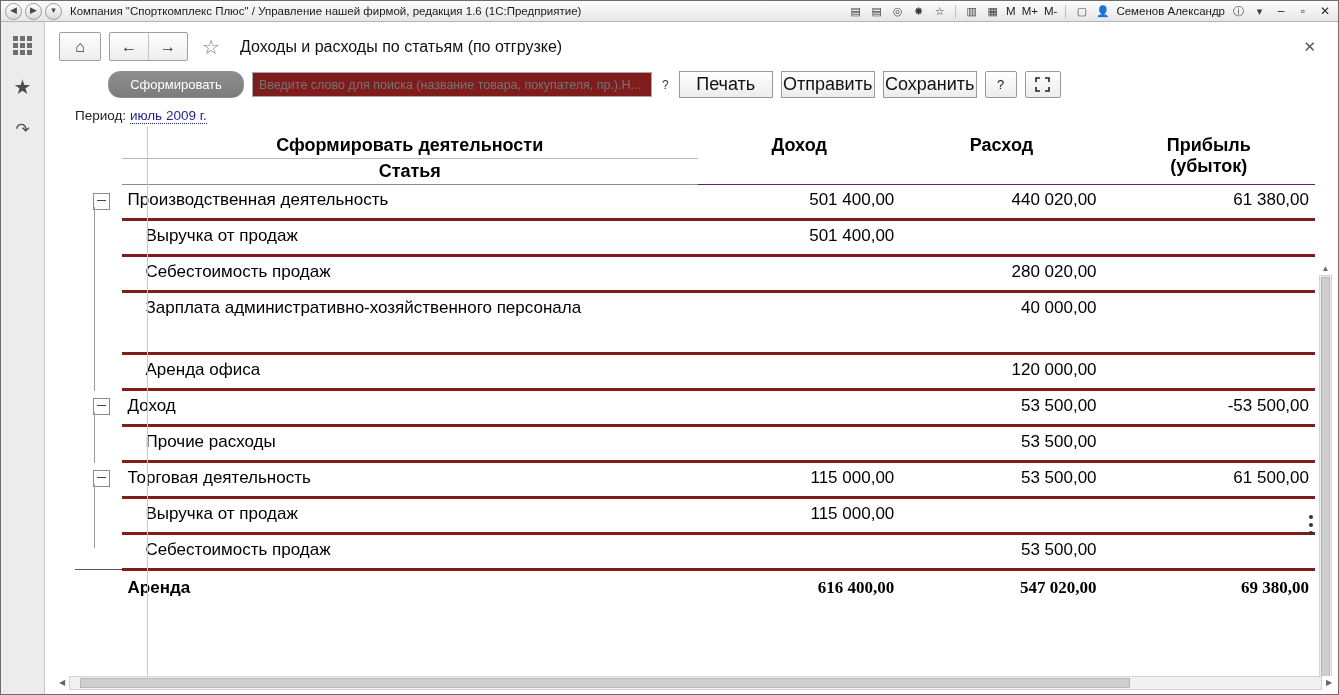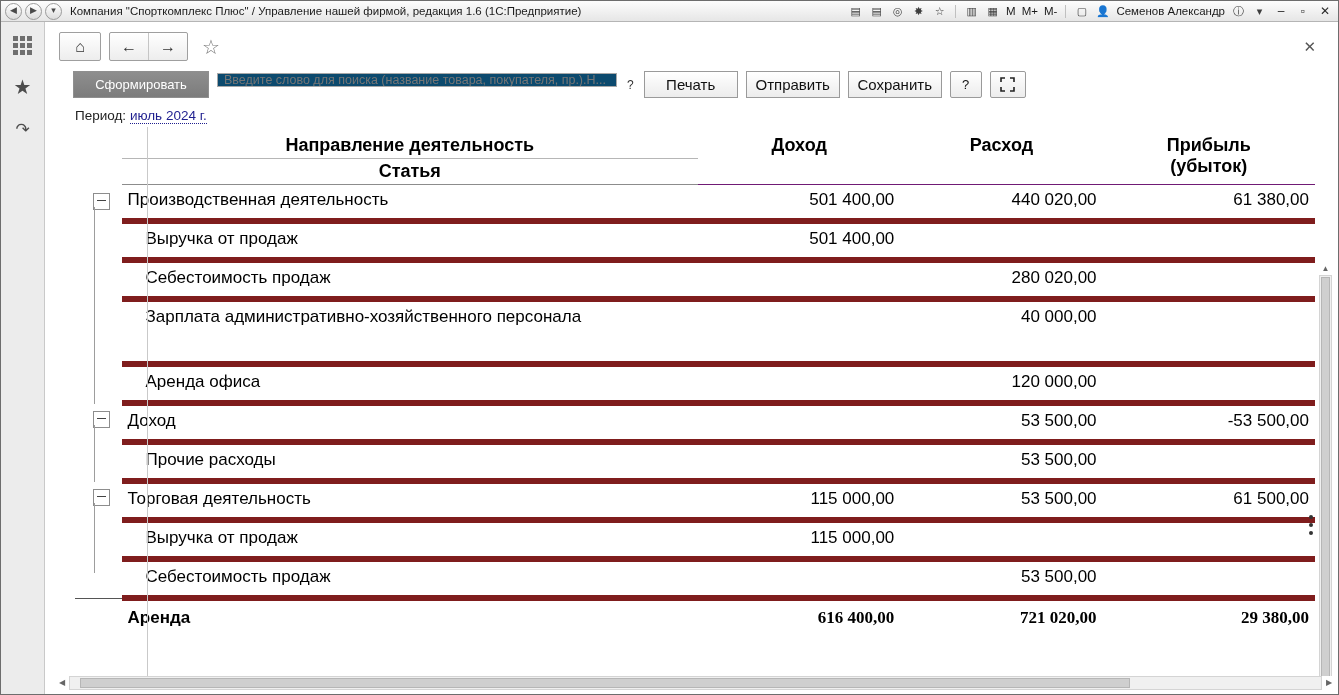--- a/index.html
+++ b/index.html
@@ -191,51 +191,52 @@
     gap: 8px;
     padding: 6px 10px 4px 28px;
   }
   .btn-primary {
     height: 25px;
     min-width: 134px;
     border: 1px solid #8f8f8f;
     background: linear-gradient(#8e8e8e, #7c7c7c);
     color: #ffffff;
     font-size: 13px;
-    border-radius: 0;
+    border-radius: 12px;
     display: inline-flex;
     align-items: center;
     justify-content: center;
+    margin-left: 35px;
   }
   .search-wrap {
     position: relative;
     height: 25px;
   }
   .search-input {
     width: 400px;
-    height: 14px;
+    height: 25px;
     box-sizing: border-box;
     border: 1px solid #a8a8a8;
-    background: #0c4a6e;
+    background: #7f1d1d;
     font-size: 12.5px;
     color: #9a9a9a;
     padding: 0 6px;
     font-family: "Liberation Sans", sans-serif;
   }
   .qmark {
     font-size: 12px;
     color: #333;
     padding: 0 2px;
   }
   .btn-plain {
     height: 25px;
     min-width: 92px;
     border: 1px solid #9a9a9a;
     background: linear-gradient(#ffffff, #ececec);
-    font-size: 15px;
+    font-size: 18px;
     border-radius: 0;
     display: inline-flex;
     align-items: center;
     justify-content: center;
     color: #111;
   }
   .btn-square {
     width: 30px; height: 25px;
     border: 1px solid #9a9a9a;
     background: linear-gradient(#ffffff, #ececec);
@@ -307,21 +308,21 @@
     border-bottom: 1px solid #8c8c8c;
     margin-top: 40px;
   }
   .hdr-right {
     border-bottom: 1px solid #701a75;
     text-align: right;
     vertical-align: bottom;
   }
 
   tr.row td {
-    border-bottom: 6px solid #7f1d1d;
+    border-bottom: 3px solid #7f1d1d;
     height: 29px;
     line-height: 25px;
   }
   tr.row td.num { text-align: right; }
   tr.row.group td.name { padding-left: 6px; }
   tr.row.child td.name { padding-left: 24px; }
   tr.total td {
     border-bottom: none;
     border-top: 1px solid #555;
     font-weight: bold;
@@ -507,20 +508,21 @@
 
     <div class="content">
 
       <div class="navrow">
         <div class="navbtn">⌂</div>
         <div class="nav-group">
           <div class="navbtn wide">←</div>
           <div class="navbtn wide">→</div>
         </div>
         <div class="star">☆</div>
+        <div class="page-title">Доходы и расходы по статьям (по отгрузке)</div>
         <div class="close-x">✕</div>
       </div>
 
       <div class="toolbar">
         <div class="btn-primary">Сформировать</div>
         <div class="search-wrap">
           <input class="search-input" type="text" placeholder="Введите слово для поиска (название товара, покупателя, пр.).Н..." style="">
         </div>
         <div class="qmark">?</div>
         <div class="btn-plain">Печать</div>
@@ -529,38 +531,38 @@
         <div class="btn-square">?</div>
         <div class="btn-full">
           <svg width="15" height="15" viewBox="0 0 15 15" aria-hidden="true">
             <path d="M1 5V1h4M14 5V1h-4M1 10v4h4M14 10v4h-4" fill="none" stroke="#222" stroke-width="1.6"></path>
           </svg>
         </div>
       </div>
 
       <div class="period">
         <span class="lbl">Период:</span>
-        <span class="val">июль 2024 г.</span>
+        <span class="val">июль 2009 г.</span>
       </div>
 
       <div class="report-area">
         <div class="vrule-left"></div>
 
         <table class="report">
           <colgroup>
             <col class="col-tree">
               <col class="col-name">
               <col class="col-inc">
               <col class="col-exp">
               <col class="col-prof">
           </colgroup>
           <thead>
             <tr>
               <th></th>
-              <th class="hdr hdr-dir">Направление деятельность</th>
+              <th class="hdr hdr-dir">Сформировать деятельности</th>
               <th class="hdr hdr-right" rowspan="2">Доход</th>
               <th class="hdr hdr-right" rowspan="2">Расход</th>
               <th class="hdr hdr-right" rowspan="2">
                 <div>Прибыль</div>
                 <div>(убыток)</div>
               </th>
             </tr>
             <tr>
               <th></th>
               <th class="hdr hdr-art">Статья</th>
@@ -668,22 +670,22 @@
               <td class="name">Себестоимость продаж</td>
               <td class="num"></td>
               <td class="num">53 500,00</td>
               <td class="num"></td>
             </tr>
 
             <tr class="total">
               <td></td>
               <td class="name">Аренда</td>
               <td class="num">616 400,00</td>
-              <td class="num">721 020,00</td>
-              <td class="num">29 380,00</td>
+              <td class="num">547 020,00</td>
+              <td class="num">69 380,00</td>
             </tr>
           </tbody>
         </table>
 
         <div class="vscroll">
           <div class="arrow up">▲</div>
           <div class="thumb"></div>
 
         </div>
 

